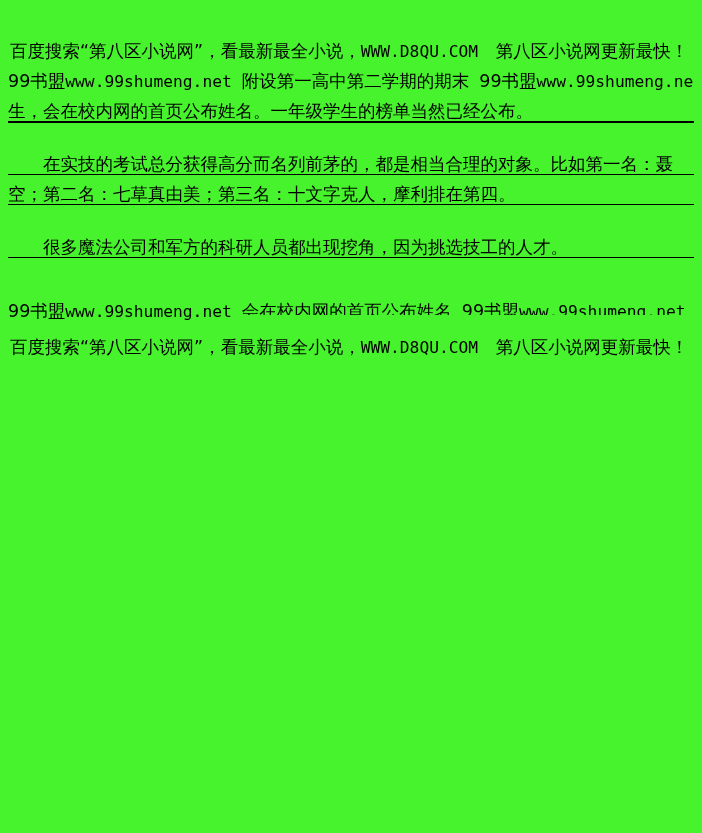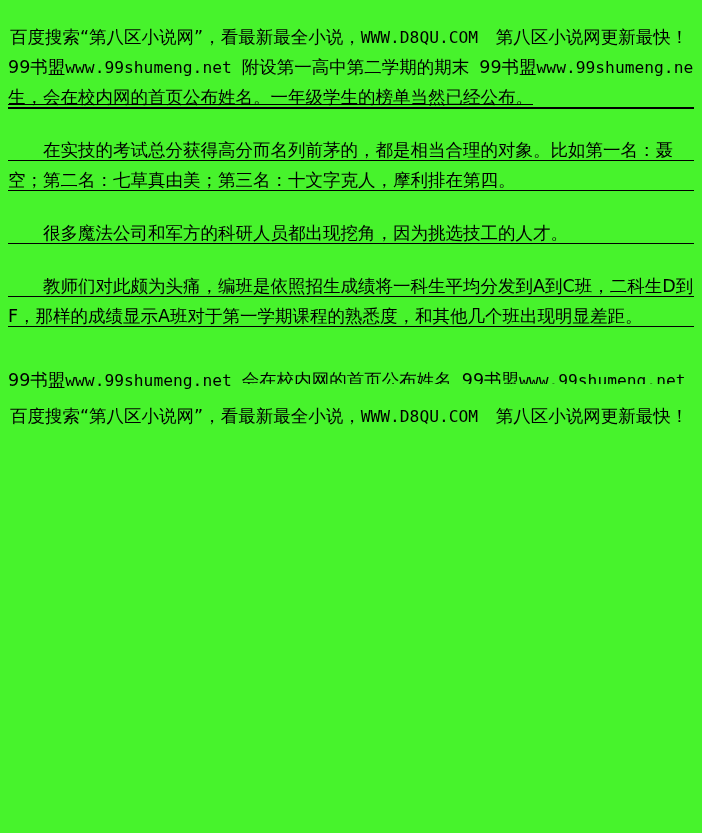--- a/index.html
+++ b/index.html
@@ -5,57 +5,56 @@
   * { margin: 0; padding: 0; box-sizing: border-box; }
   html, body { width: 702px; height: 833px; }
   body {
     background: #47F32C;
     color: #000;
     overflow: hidden;
     font-family: "DejaVu Sans", "Liberation Sans", sans-serif;
     font-size: 17.5px;
     line-height: 30px;
   }
-  .page { width: 702px; height: 833px; padding: 22px 8px 0 8px; }
+  .page { width: 702px; height: 833px; padding: 36px 8px 0 8px; }
   .nowrap { white-space: nowrap; overflow: hidden; }
   .mono { font-family: "DejaVu Sans Mono", "Liberation Mono", monospace; font-size: 0.93em; }
   .banner { padding-left: 2px; height: 30px; }
   .banner.bottom { margin-top: 6px; }
   .mark-line { height: 30px; }
   .frag { margin: 0 10px; }
   .para {
     text-indent: 2em;
     margin-top: 23px;
     background-image: repeating-linear-gradient(
       to bottom,
       transparent 0px, transparent 25px,
       #000 25px, #000 26.5px,
       transparent 26.5px, transparent 30px);
   }
-  .para.no-indent { text-indent: 0; margin-top: 0; text-decoration: underline; }
+  .para.no-indent { text-indent: 0; margin-top: 0; }
   .bottom-mark { margin-top: 34px; }
   .clip { display: inline-block; height: 19px; overflow: hidden; vertical-align: top; }
 </style>
 </head>
 <body style="background: rgb(71, 243, 44); color: rgb(0, 0, 0);">
 
 <div class="page">
 
   <div class="banner nowrap">
     <span>百度搜索“第八区小说网”，看最新最全小说，</span><span class="mono">WWW.D8QU.COM</span><span>　第八区小说网更新最快！</span>
   </div>
 
   <div class="mark-line nowrap">
     <span class="wm"><span>99书盟</span><span class="mono">www.99shumeng.net</span></span><span class="frag">附设第一高中第二学期的期末</span><span class="wm"><span>99书盟</span><span class="mono">www.99shumeng.net</span></span>
   </div>
 
   <div class="para lined no-indent">生，会在校内网的首页公布姓名。一年级学生的榜单当然已经公布。</div>
   <div class="para lined">在实技的考试总分获得高分而名列前茅的，都是相当合理的对象。比如第一名：聂空；第二名：七草真由美；第三名：十文字克人，摩利排在第四。</div>
   <div class="para lined">很多魔法公司和军方的科研人员都出现挖角，因为挑选技工的人才。</div>
-  <div class="para lined">教师们对此颇为头痛，编班是依照招生成绩将一科生平均分发到A到C班，二科生D到F，那样的成绩显示A班对于第一学期课程的熟悉度，和其他几个班出现明显差距。</div>
 
   <div class="mark-line bottom-mark nowrap">
     <span class="wm"><span>99书盟</span><span class="mono">www.99shumeng.net</span></span><span class="clip"><span class="frag">会在校内网的首页公布姓名</span><span class="wm"><span>99书盟</span><span class="mono">www.99shumeng.net</span></span></span>
   </div>
 
   <div class="banner bottom nowrap">
     <span>百度搜索“第八区小说网”，看最新最全小说，</span><span class="mono">WWW.D8QU.COM</span><span>　第八区小说网更新最快！</span>
   </div>
 
 </div>

